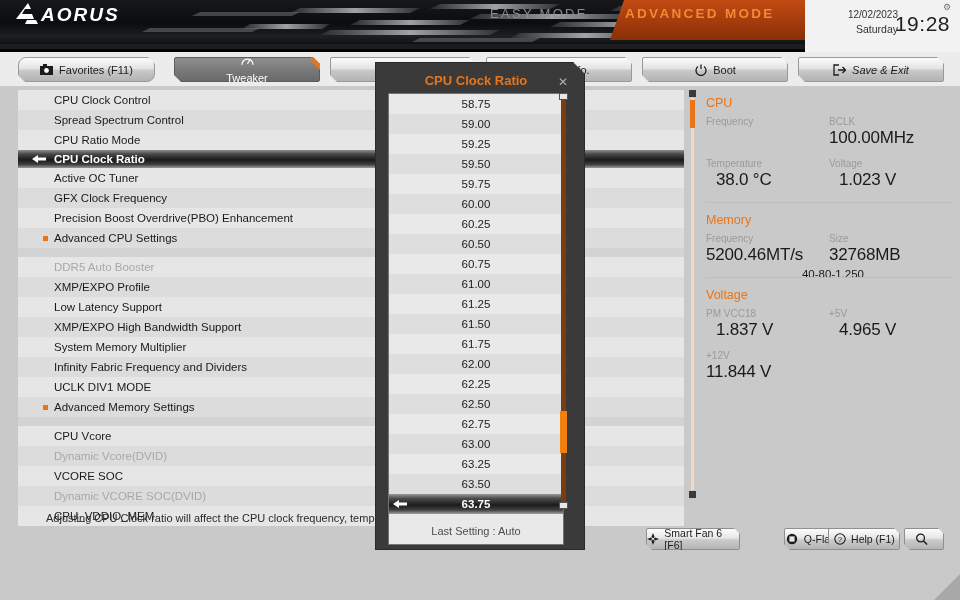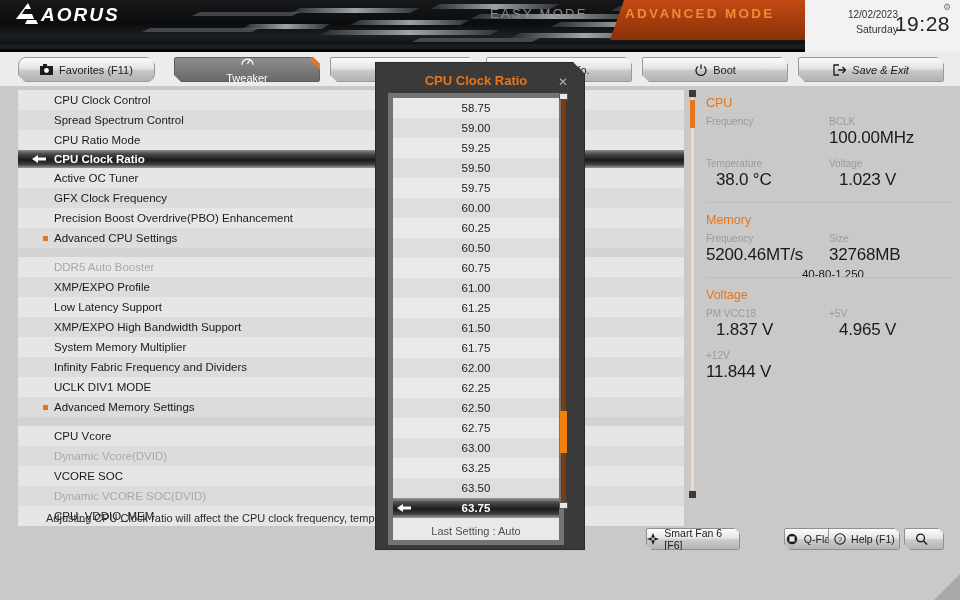--- a/index.html
+++ b/index.html
@@ -131,21 +131,21 @@
   }
   .modal-title {
     position: absolute; left: 0; top: 10px; width: 200px; text-align: center;
     color: #e8751a; font-size: 13px; font-weight: bold;
   }
   .modal-close {
     position: absolute; right: 16px; top: 12px; color: #b0b0b0; font-size: 12px;
   }
   .modal-list {
     position: absolute; left: 12px; top: 30px; width: 176px; height: 452px;
-    background: #e9e9e9; border: 5px solid #737373; overflow: hidden;
+    background: #e9e9e9; border: 1px solid #737373; overflow: hidden;
   }
   .mrow {
     height: 20px; display: flex; align-items: center; justify-content: center;
     font-size: 11.5px; color: #1a1a1a; position: relative;
   }
   .mrow.alt { background: #dedede; }
   .mrow.selected {
     background: linear-gradient(180deg,#9a9a9a 0%,#4c4c4c 22%,#1c1c1c 55%,#404040 80%,#a0a0a0 100%);
     color: #fff; font-weight: bold;
   }

